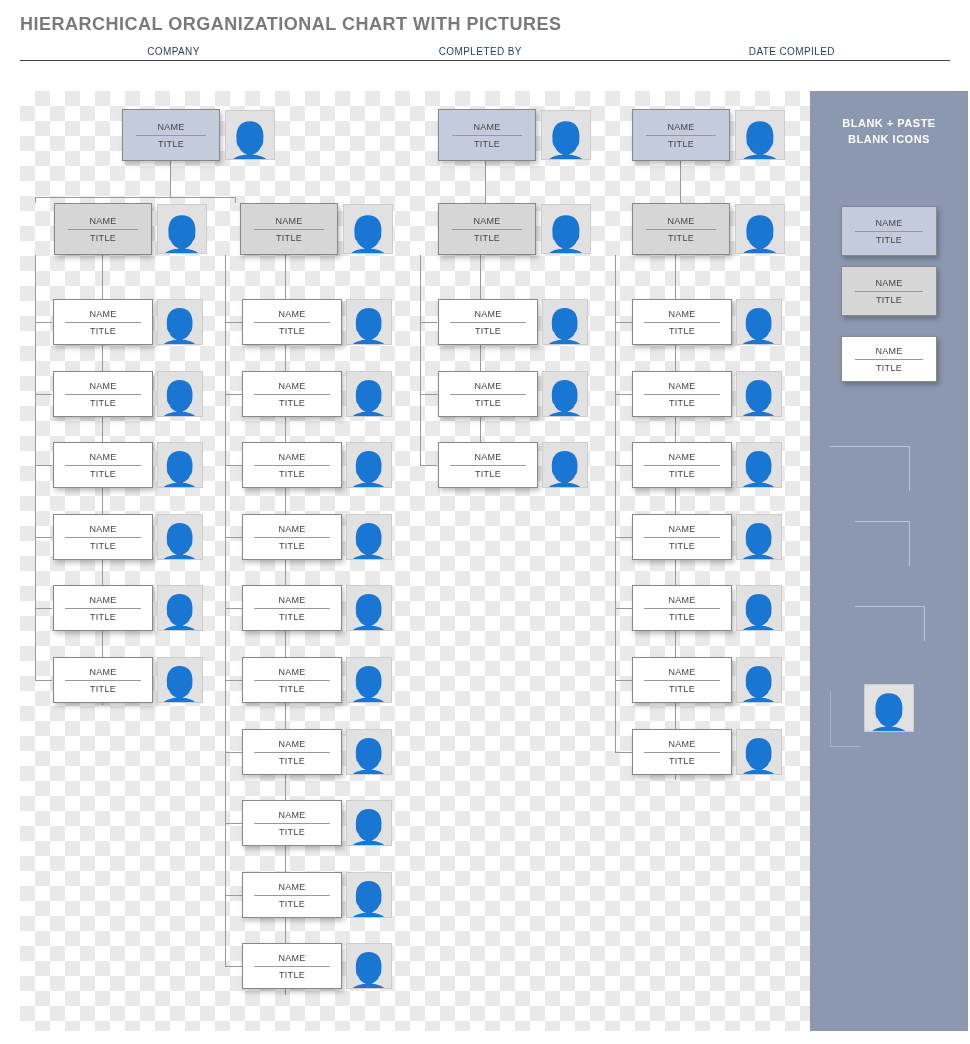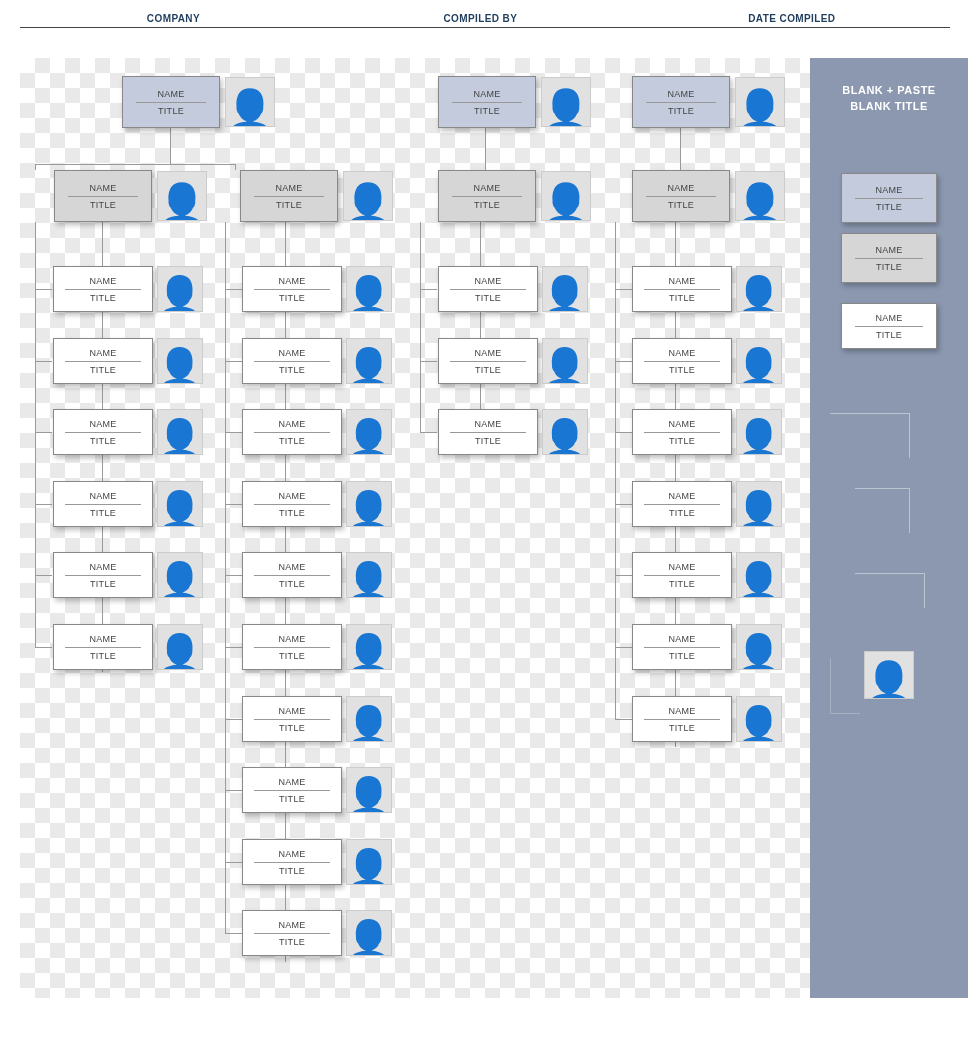--- a/index.html
+++ b/index.html
@@ -3,21 +3,21 @@
 <meta charset="utf-8">
 <style>
   * { box-sizing: border-box; margin: 0; padding: 0; }
   body { font-family: Arial, Helvetica, sans-serif; background: #fff; width: 970px; margin: 0 auto; }
 
   .page { padding-top: 10px; }
 
   .doc-title { font-size: 18px; font-weight: 600; color: #7a7a7a; letter-spacing: 0.5px; padding: 4px 0 8px 20px; }
 
   .hdr-row { display: flex; height: 18px; align-items: flex-end; border-bottom: 1px solid #444; margin: 0 20px 2px 20px; padding-bottom: 3px;}
-  .hdr-row .lbl { flex: 0 0 33%; text-align: center; font-size: 10px; font-weight: 700; color: #1f3d5c; letter-spacing: 0.4px;}
+  .hdr-row .lbl { flex: 0 0 33%; text-align: center; font-size: 10px; font-weight: 400; color: #1f3d5c; letter-spacing: 0.4px;}
   .hdr-row .lbl:last-child{flex:0 0 34%;}
 
   .canvas-wrap { display:flex; margin-top:30px; }
   .canvas {
      position: relative;
      width: 790px;
      height: 940px;
      margin-left: 0;
      background-image:
        linear-gradient(45deg,#e9e9e9 25%,transparent 25%,transparent 75%,#e9e9e9 75%),
@@ -96,24 +96,25 @@
   .sb-line1{position:absolute;border-top:1px solid #bcc3d1;border-right:1px solid #bcc3d1;}
   .sb-av{position:absolute;left:50%;transform:translateX(-50%);width:50px;height:48px;background:#e1e1e1;display:flex;justify-content:center;overflow:hidden;color:#9c9c9c;font-size:40px;line-height:1;align-items:flex-end;border:1px solid #ccc;}
 
   
 </style>
 </head>
 <body>
 
 <div class="page">
 
+  <div class="doc-title">HIERARCHICAL ORGANIZATIONAL CHART WITH PICTURES</div>
 
   <div class="hdr-row">
     <div class="lbl">COMPANY</div>
-    <div class="lbl">COMPILED BY</div>
+    <div class="lbl">COMPLETED BY</div>
     <div class="lbl">DATE COMPILED</div>
   </div>
 
   <div class="canvas-wrap">
     <div class="canvas">
 
 <div class="line" style="left:150px;top:70px;width:1px;height:36px"></div>
 <div class="line" style="left:15px;top:106px;width:200px;height:1px"></div>
 <div class="line" style="left:15px;top:106px;width:1px;height:6px"></div>
 <div class="line" style="left:215px;top:106px;width:1px;height:6px"></div>
@@ -400,21 +401,21 @@
           <div class="title-field">TITLE</div>
         </div>
 <div class="avatar sz-leaf-av" style="left:716px;top:638px">
           <span class="glyph">👤</span>
         </div>
 
     </div>
 
     <div class="sidebar">
       <div class="sidebar-title">BLANK + PASTE</div>
-      <div class="sidebar-title">BLANK TITLE</div>
+      <div class="sidebar-title">BLANK ICONS</div>
 
       <div class="card top sb-card sb-top-card">
         <div class="name-field">NAME</div>
         <div class="title-field">TITLE</div>
       </div>
       <div class="card mid sb-card sb-mid-card">
         <div class="name-field">NAME</div>
         <div class="title-field">TITLE</div>
       </div>
       <div class="card leaf sb-card sb-leaf-card">

